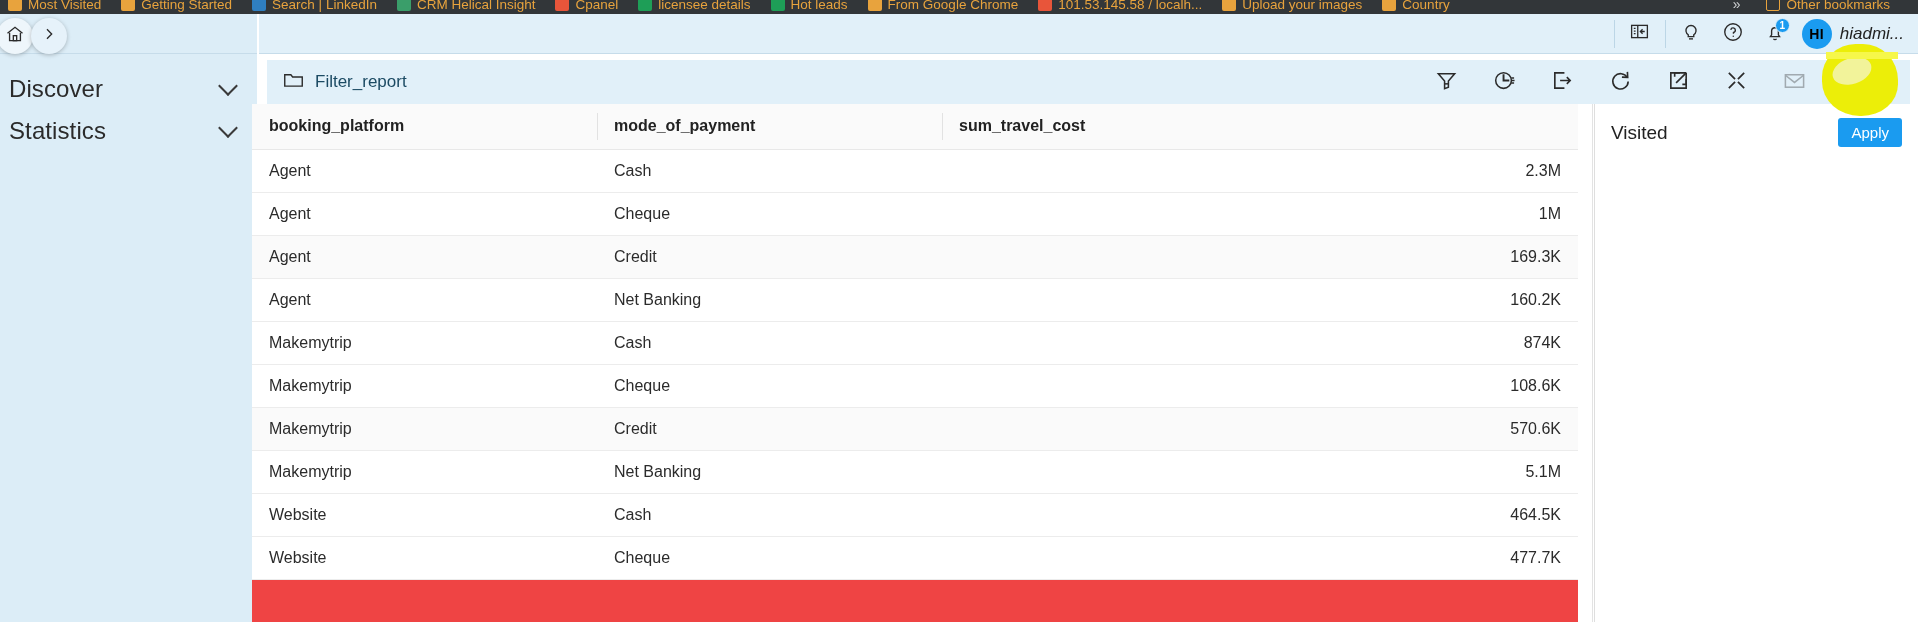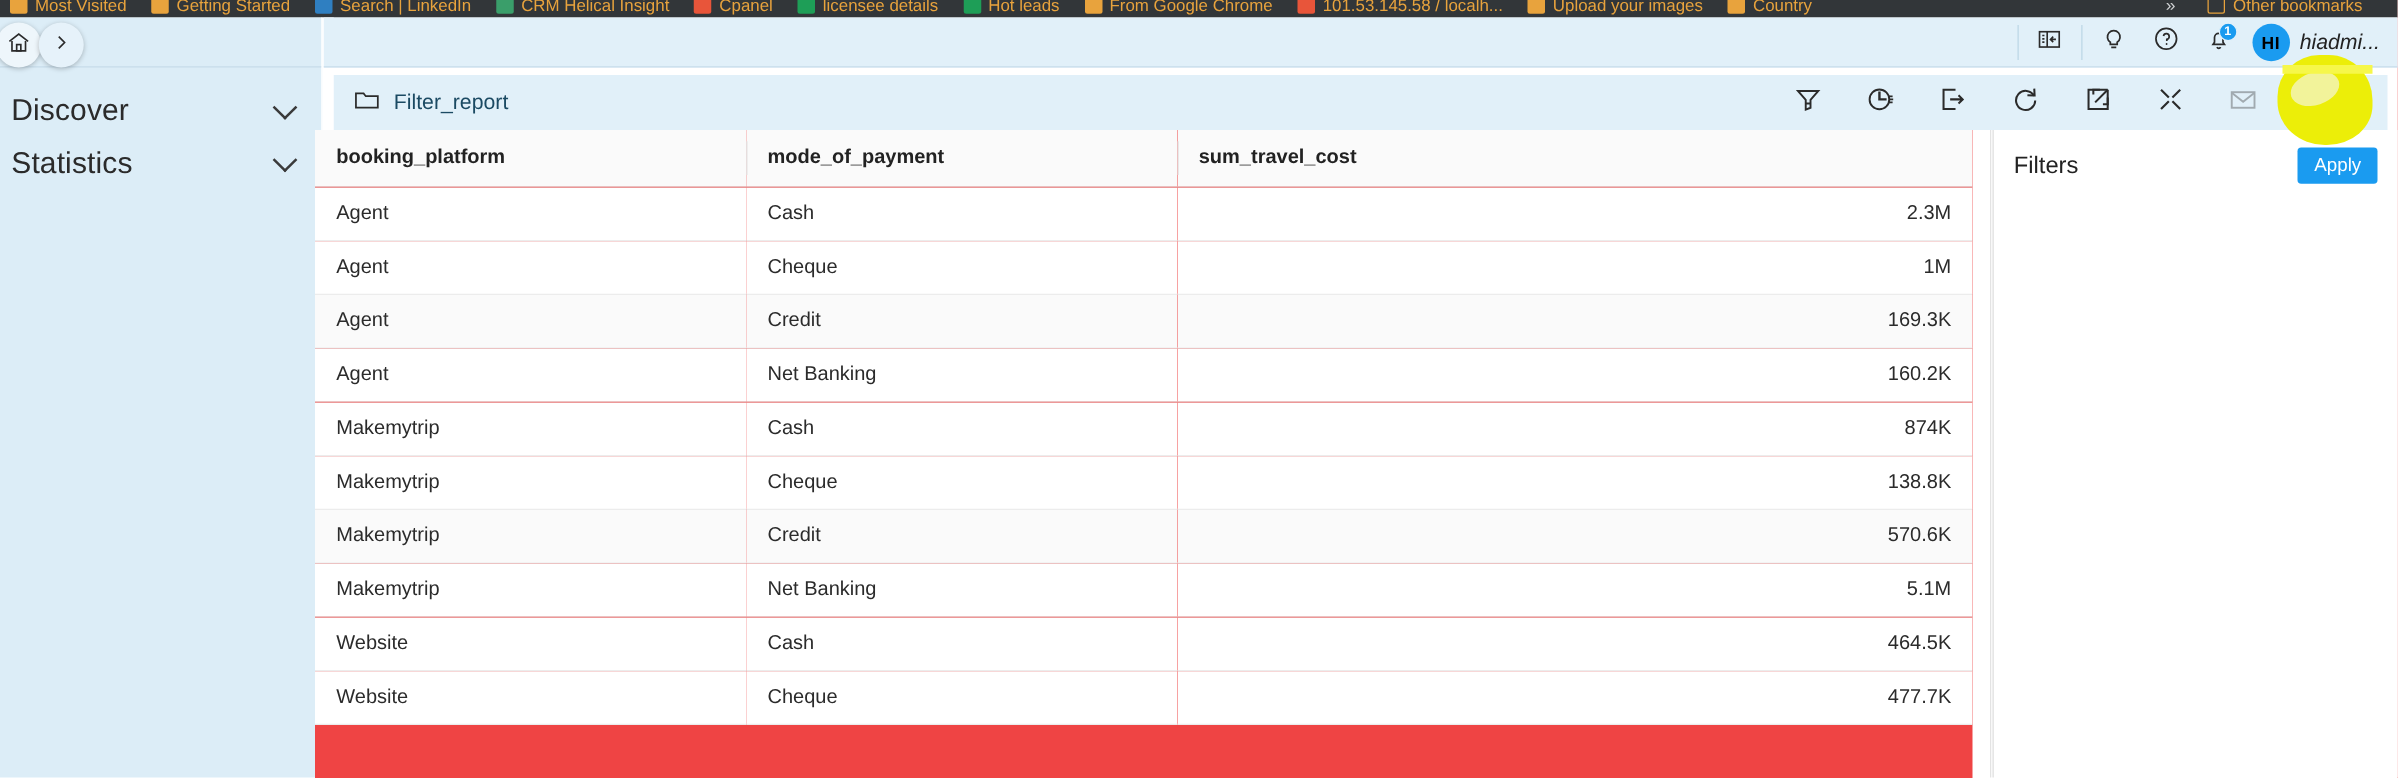--- a/index.html
+++ b/index.html
@@ -501,21 +501,21 @@
           <td class="num">160.2K</td>
         </tr>
         <tr>
           <td>Makemytrip</td>
           <td>Cash</td>
           <td class="num">874K</td>
         </tr>
         <tr>
           <td>Makemytrip</td>
           <td>Cheque</td>
-          <td class="num">138.8K</td>
+          <td class="num">108.6K</td>
         </tr>
         <tr class="alt">
           <td>Makemytrip</td>
           <td>Credit</td>
           <td class="num">570.6K</td>
         </tr>
         <tr>
           <td>Makemytrip</td>
           <td>Net Banking</td>
           <td class="num">5.1M</td>
@@ -530,16 +530,16 @@
           <td>Cheque</td>
           <td class="num">477.7K</td>
         </tr>
       </tbody>
   </table>
 </div>
 <div class="table-divider"></div>
 
 <div class="filters">
   <div class="filters-row">
-    <span class="filters-title">Filters</span>
+    <span class="filters-title">Visited</span>
     <button class="apply-btn">Apply</button>
   </div>
 </div>
 
 </body></html>

